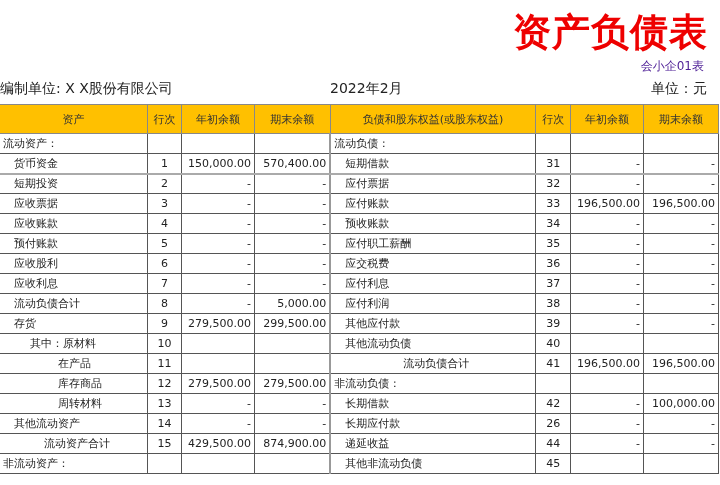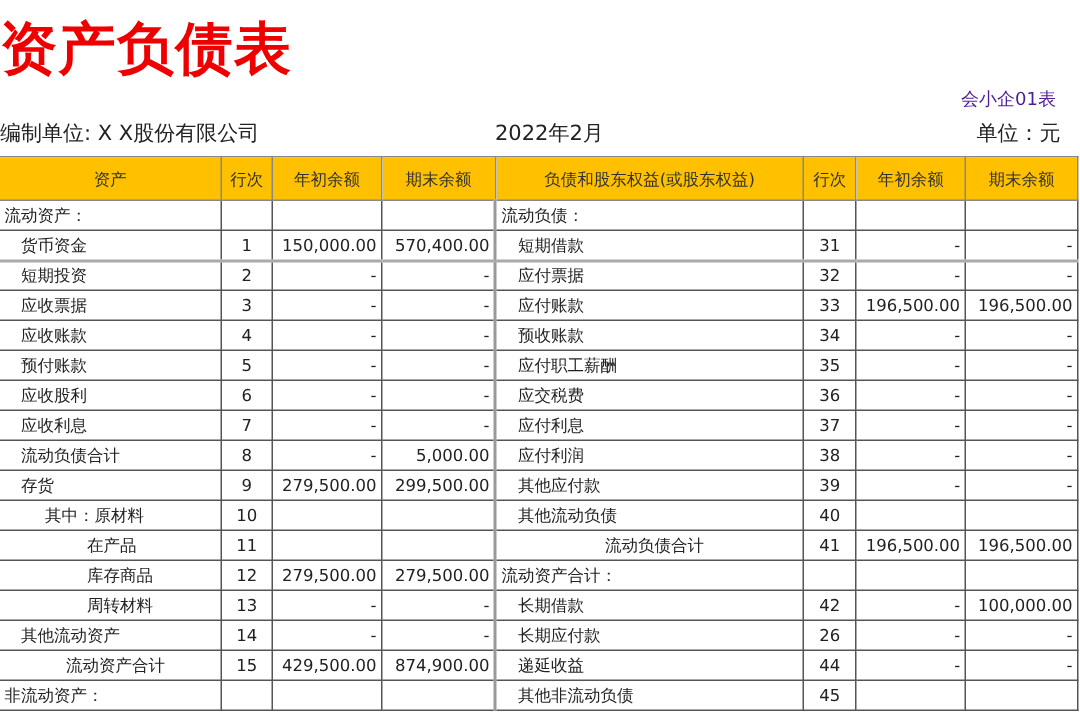--- a/index.html
+++ b/index.html
@@ -1,17 +1,17 @@
 <!DOCTYPE html>
 <html><head>
 <meta charset="utf-8">
 <style>
   html, body { margin: 0; padding: 0; background: #ffffff; }
   body { width: 720px; height: 485px; overflow: hidden; position: relative; font-family: "DejaVu Sans", "Liberation Sans", sans-serif; color: #222; }
-  .title { position: absolute; top: 8px; left: 0; width: 708px; text-align: left; font-size: 38px; font-weight: bold; color: #ee0000; letter-spacing: 1px; line-height: 48px; }
+  .title { position: absolute; top: 8px; left: 0; width: 708px; text-align: right; font-size: 38px; font-weight: bold; color: #ee0000; letter-spacing: 1px; line-height: 48px; }
   .form-code { position: absolute; top: 58px; right: 16px; font-size: 12px; color: #4c1d95; }
   .meta-row { position: absolute; top: 80px; left: 0; width: 720px; height: 18px; font-size: 14px; padding-left: 15px; }
   .meta-row .org { position: absolute; left: 0; top: 0; }
   .meta-row .period { position: absolute; left: 330px; top: 0; }
   .meta-row .unit { position: absolute; right: 28px; top: 0; }
   table { position: absolute; top: 104px; left: -1px; border-collapse: collapse; table-layout: fixed; font-size: 11px; }
   th, td { border: 1px solid #555; padding: 0 3px; white-space: nowrap; overflow: hidden; height: 20px; box-sizing: border-box; }
   th { background: #ffc000; font-weight: normal; height: 29px; text-align: center; color: #333; border-color: #888; }
   td.num { text-align: right; }
   td.center { text-align: center; }
@@ -176,21 +176,21 @@
         <td class="ind5">流动负债合计</td>
         <td class="center">41</td>
         <td class="num">196,500.00</td>
         <td class="num">196,500.00</td>
       </tr>
       <tr>
         <td class="ind3">库存商品</td>
         <td class="center">12</td>
         <td class="num">279,500.00</td>
         <td class="num sep">279,500.00</td>
-        <td>流动资产合计：</td>
+        <td>非流动负债：</td>
         <td class="center"></td>
         <td class="num"></td>
         <td class="num"></td>
       </tr>
       <tr>
         <td class="ind3">周转材料</td>
         <td class="center">13</td>
         <td class="num">-</td>
         <td class="num sep">-</td>
         <td class="ind1">长期借款</td>

